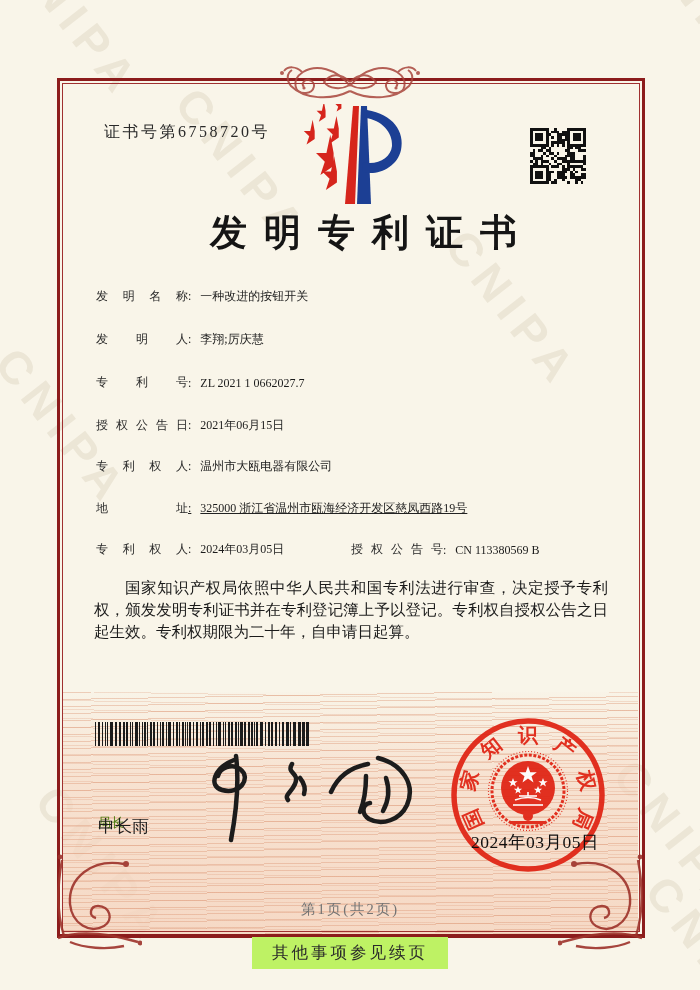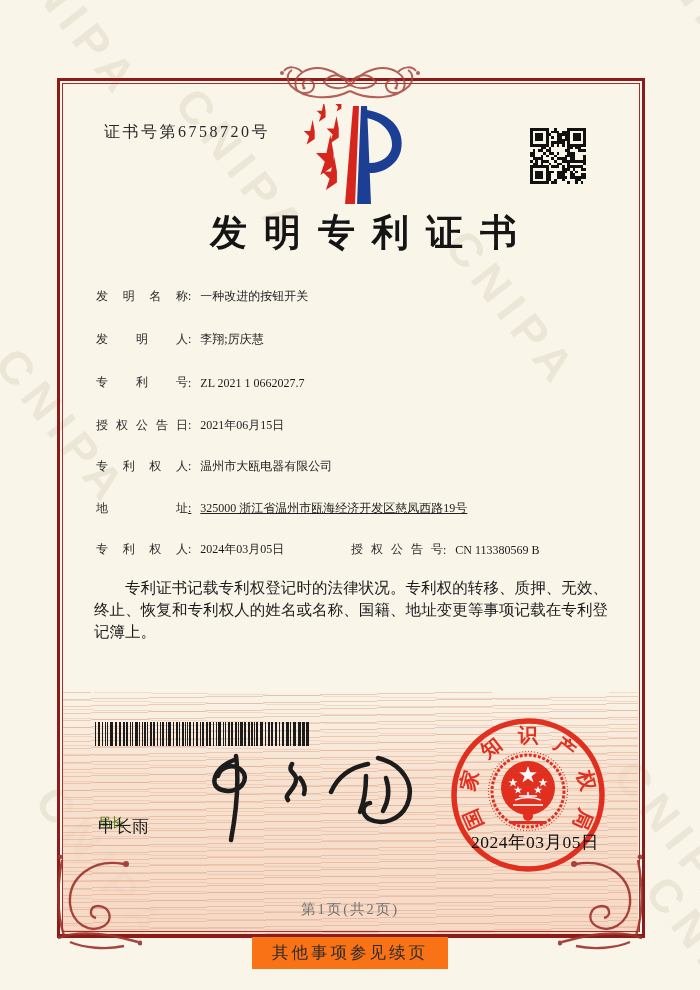--- a/index.html
+++ b/index.html
@@ -57,21 +57,21 @@
   
   .seal{position:absolute; left:449px; top:716px; width:158px; height:158px; opacity:0.93;}
   .sealdate{
     position:absolute; left:471px; top:830px; font-size:17.5px; color:#101010;
     letter-spacing:0.5px; white-space:nowrap;
   }
   
   .pagenum{position:absolute; left:0; right:0; top:900px; text-align:center; font-size:14.5px; letter-spacing:2px; color:#737373;}
   .note{
     position:absolute; left:50%; transform:translateX(-50%); top:937px;
-    background:#f97316; padding:5px 20px; font-size:16.5px; letter-spacing:3px; color:#2a2a2a; white-space:nowrap;
+    background:#bef264; padding:5px 20px; font-size:16.5px; letter-spacing:3px; color:#2a2a2a; white-space:nowrap;
   }
   
   .orn-top{position:absolute; left:244px; top:56px; width:212px; height:46px;}
   .orn-bl{position:absolute; left:50px; top:842px; width:92px; height:112px;}
   .orn-br{position:absolute; left:558px; top:842px; width:92px; height:112px; transform:scaleX(-1);}
 </style>
 </head>
 <body>
 
 <span class="wm" style="left:-18px;  top:-8px;">CNIPA</span>
@@ -413,21 +413,21 @@
   <span class="flabel">地址</span><span class="colon">:</span><span class="val">325000 浙江省温州市瓯海经济开发区慈凤西路19号</span>
 </div>
 <div class="row" style="top:541px;">
   <span class="flabel">专利权人</span><span class="colon">:</span><span class="val">2024年03月05日</span>
   <span class="subcol">
     <span class="flabel">授权公告号</span><span class="colon">:</span><span class="val">CN 113380569 B</span>
   </span>
 </div>
 
 <div class="paras">
-  <p>专利证书记载专利权登记时的法律状况。专利权的转移、质押、无效、终止、恢复和专利权人的姓名或名称、国籍、地址变更等事项记载在专利登记簿上。</p>
+  <p>国家知识产权局依照中华人民共和国专利法进行审查，决定授予专利权，颁发发明专利证书并在专利登记簿上予以登记。专利权自授权公告之日起生效。专利权期限为二十年，自申请日起算。</p>
 </div>
 
 <svg class="barcode" id="barcode" viewBox="0 0 215 24" preserveAspectRatio="none">
     <rect x="0" y="0" width="1" height="24" fill="#1b1b1b"></rect>
     <rect x="3" y="0" width="2" height="24" fill="#1b1b1b"></rect>
     <rect x="7" y="0" width="1" height="24" fill="#1b1b1b"></rect>
     <rect x="10" y="0" width="1" height="24" fill="#1b1b1b"></rect>
     <rect x="12" y="0" width="1" height="24" fill="#1b1b1b"></rect>
     <rect x="15" y="0" width="3" height="24" fill="#1b1b1b"></rect>
     <rect x="20" y="0" width="2" height="24" fill="#1b1b1b"></rect>

